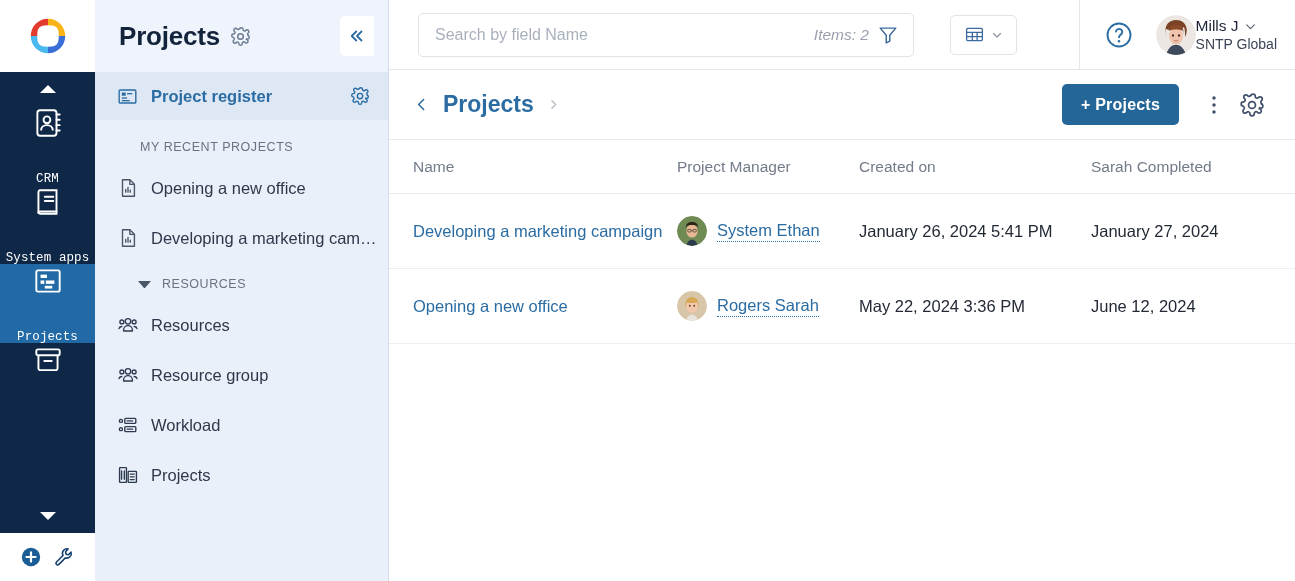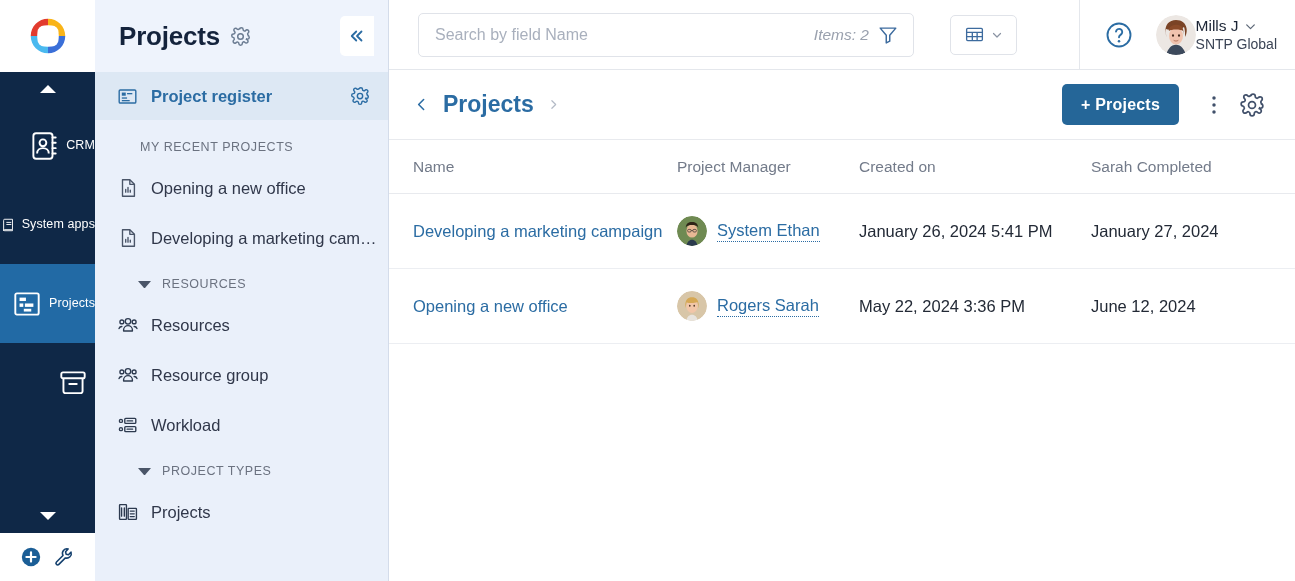--- a/index.html
+++ b/index.html
@@ -29,23 +29,23 @@
     flex: 0 0 34px;
   }
   .caret-up, .caret-dn {
     width: 0; height: 0; border-left: 8px solid transparent;
     border-right: 8px solid transparent;
   }
   .caret-up { border-bottom: 8px solid #ffffff; }
   .caret-dn { border-top: 8px solid #ffffff; }
   .rail-items { flex: 1 1 auto; display: flex; flex-direction: column; }
   .rail-item {
-    height: 79px; display: flex; 
-    align-items: center; justify-content: flex-end; gap: 5px;
-    color: #ffffff; cursor: pointer;
+    height: 79px; display: flex; flex-direction: column;
+    align-items: center; justify-content: space-between; gap: 5px;
+    color: #ffffff; cursor: pointer; font-family: Liberation Mono, monospace;
   }
   .rail-item.active { background: #226aa5; }
   .rail-item .ri-ico { width: 34px; height: 34px; display: block; }
   .rail-item .ri-label {
     font-size: 12.5px; color: #ffffff; letter-spacing: .1px;
     line-height: 1; white-space: nowrap;
   }
   .rail-foot {
     height: 48px; background: #ffffff; flex: 0 0 48px;
     display: flex; align-items: center; justify-content: space-around;
@@ -368,24 +368,20 @@
         <svg class="sl-ico" viewBox="0 0 24 24" fill="none" stroke="#2d3a4f" stroke-width="1.5">
           <circle cx="4.3" cy="7.5" r="1.7"></circle>
           <circle cx="4.3" cy="16.5" r="1.7"></circle>
           <rect x="8.5" y="4.8" width="12" height="5.4" rx="1"></rect>
           <rect x="8.5" y="13.8" width="12" height="5.4" rx="1"></rect>
           <path d="M11 7.5h6M11 16.5h6" stroke-linecap="round"></path>
         </svg>
         <div class="sl-label">Workload</div>
       </div>
 
-      <div class="side-section">
-        <span class="sec-caret"></span>
-        <span>PROJECT TYPES</span>
-      </div>
       <div class="side-link">
         <svg class="sl-ico" viewBox="0 0 24 24" fill="none" stroke="#2d3a4f" stroke-width="1.5">
           <rect x="2.8" y="4" width="7.5" height="16" rx="0.6"></rect>
           <rect x="12.2" y="8" width="9" height="12" rx="0.6"></rect>
           <path d="M5 7.5v9M8 7.5v9" stroke-linecap="round"></path>
           <path d="M14.5 11h4.3M14.5 14h4.3M14.5 17h4.3" stroke-linecap="round"></path>
         </svg>
         <div class="sl-label">Projects</div>
       </div>
 

